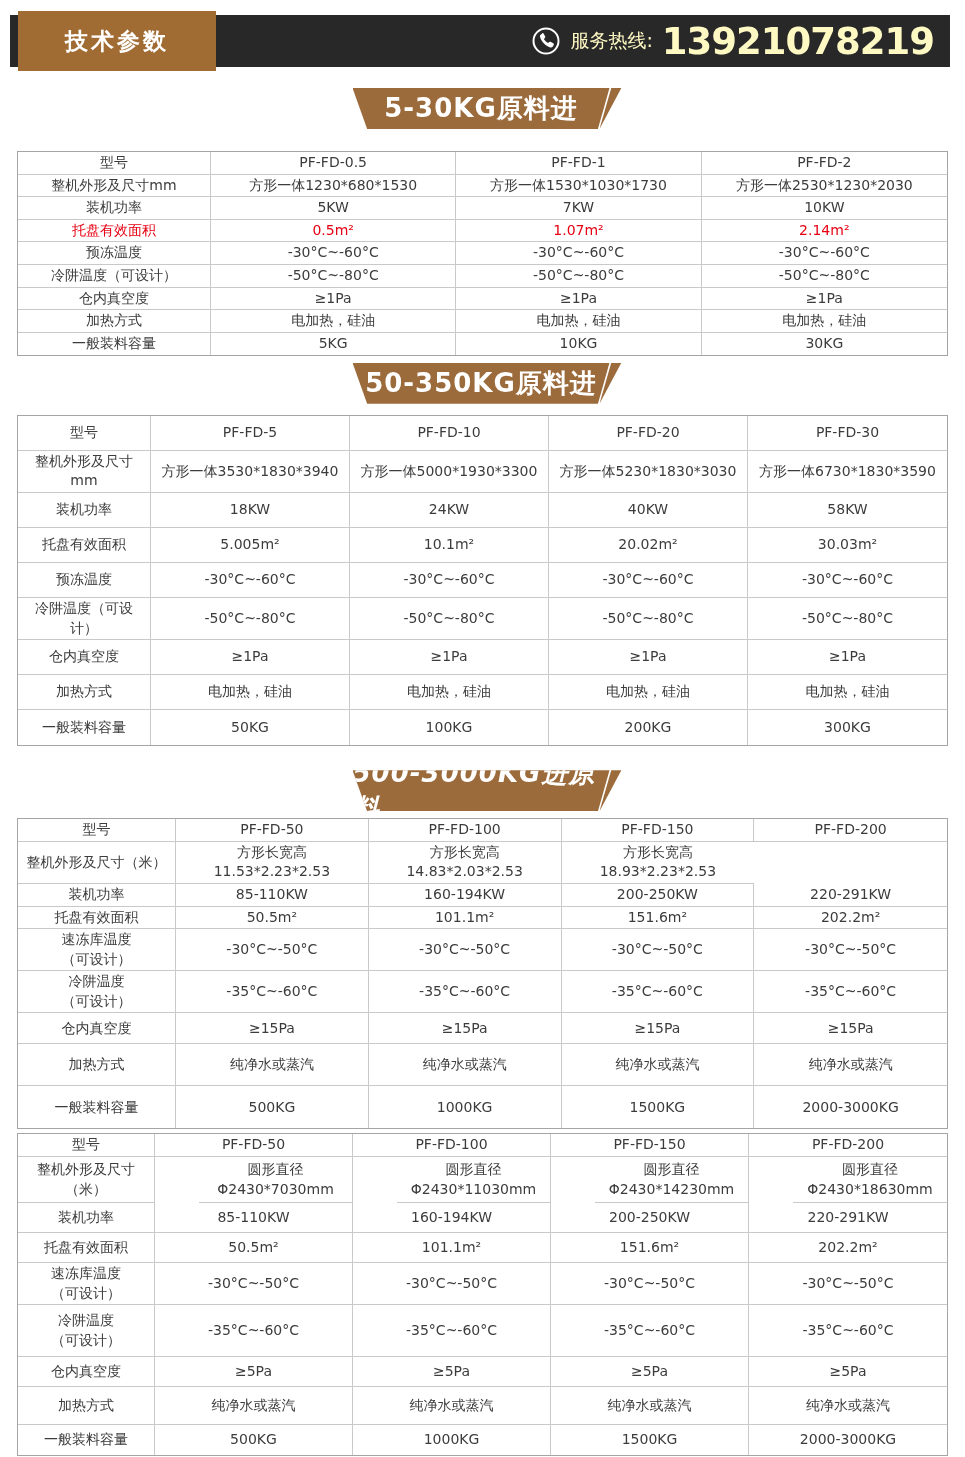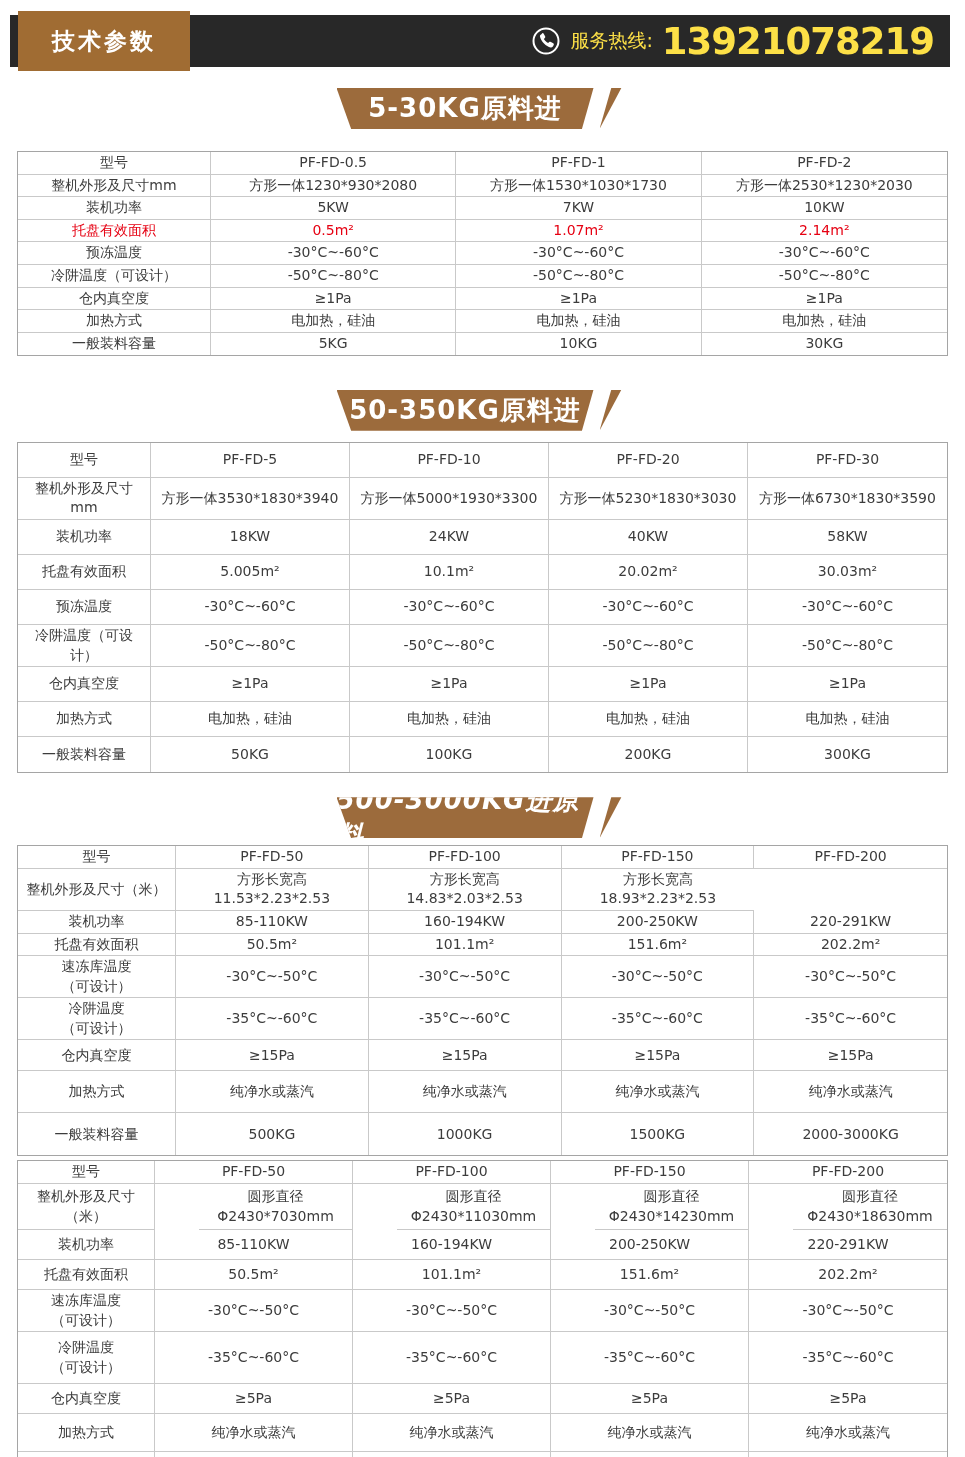--- a/index.html
+++ b/index.html
@@ -16,35 +16,35 @@
     font-family:"DejaVu Sans","Liberation Sans",sans-serif;
     color:var(--text);
   }
   
   .topbar{
     position:relative;height:52px;margin:15px 15px 0 10px;
     background:var(--bar-dark);
     display:flex;align-items:center;justify-content:flex-end;
   }
   .title-box{
-    position:absolute;left:8px;top:-4px;bottom:-4px;width:172px;
+    position:absolute;left:8px;top:-4px;bottom:-4px;width:198px;
     background:#A06C33;
     display:flex;align-items:center;justify-content:center;
   }
   .title-box span{color:#fff;font-size:23px;font-weight:bold;letter-spacing:3px;}
-  .hotline{display:flex;align-items:center;gap:9px;padding-right:16px;color:#fde047;}
+  .hotline{display:flex;align-items:center;gap:9px;padding-right:16px;color:#fef9c3;}
   .phone-icon svg{display:block;}
   .hotline-label{font-size:19px;}
   .hotline-number{font-size:37px;font-weight:bold;line-height:1;letter-spacing:-1px;}
   
   .banner{position:relative;width:292px;height:41px;margin:21px auto 0;}
-  .banner.b2{margin-top:34px;}
+  .banner.b2{margin-top:7px;}
   .banner.b3{margin-top:24px;font-style:italic;}
   .banner-main{
-    position:absolute;left:0;top:0;width:257px;height:100%;
+    position:absolute;left:16px;top:0;width:257px;height:100%;
     background:var(--brand-brown);
     clip-path:polygon(0 0,100% 0,95.5% 100%,5.7% 100%);
     display:flex;align-items:center;justify-content:center;
   }
   .banner-main span{color:#fff;font-size:26px;font-weight:bold;letter-spacing:1px;}
   .banner-strip{
     position:absolute;left:263px;top:0;width:28px;height:100%;
     background:var(--brand-brown);
     clip-path:polygon(42% 0,78% 0,0 100%);
   }
@@ -109,21 +109,21 @@
   </div>
   <div class="spec-table t1">
       <div class="t-row header-row">
         <div class="cell label-cell">型号</div>
         <div class="cell">PF-FD-0.5</div>
         <div class="cell">PF-FD-1</div>
         <div class="cell">PF-FD-2</div>
       </div>
       <div class="t-row">
         <div class="cell label-cell">整机外形及尺寸mm</div>
-        <div class="cell">方形一体1230*930*2080</div>
+        <div class="cell">方形一体1230*680*1530</div>
         <div class="cell">方形一体1530*1030*1730</div>
         <div class="cell">方形一体2530*1230*2030</div>
       </div>
       <div class="t-row">
         <div class="cell label-cell">装机功率</div>
         <div class="cell">5KW</div>
         <div class="cell">7KW</div>
         <div class="cell">10KW</div>
       </div>
       <div class="t-row red-row">

